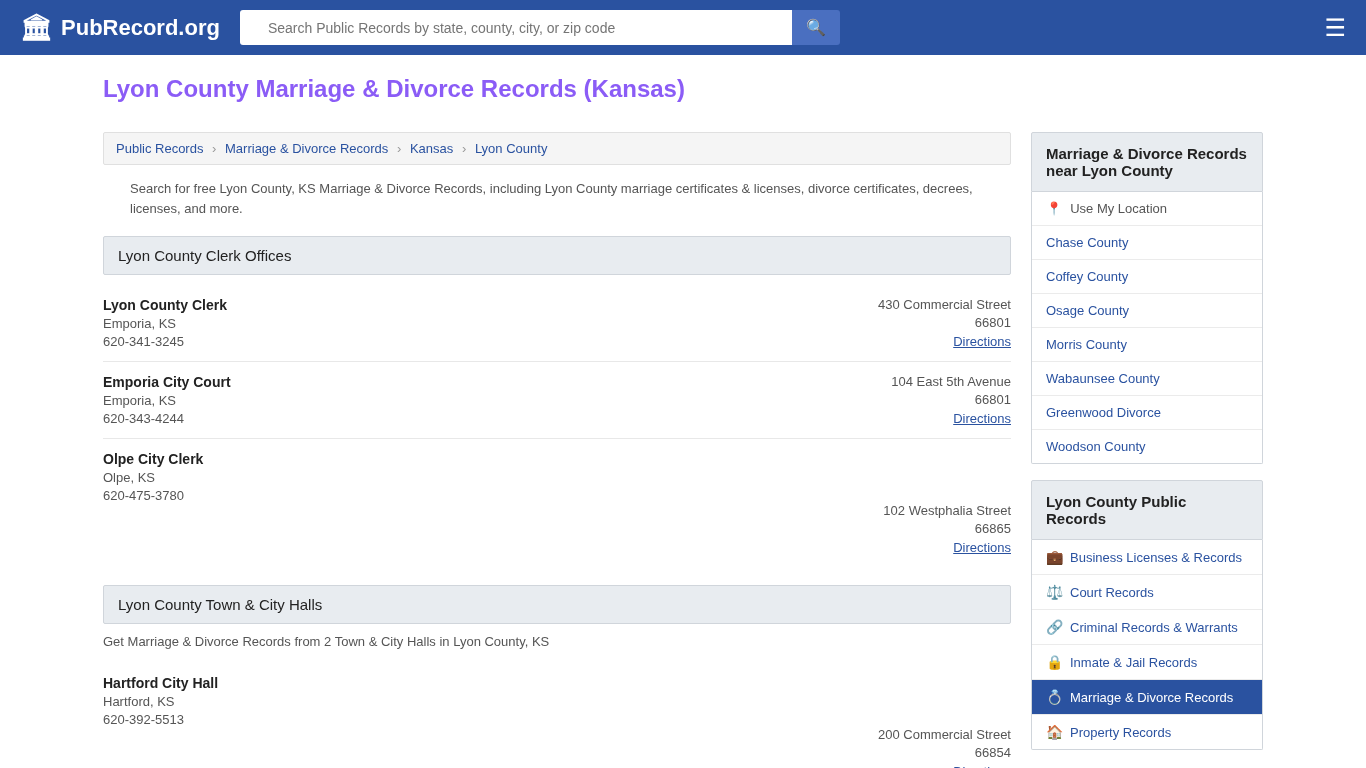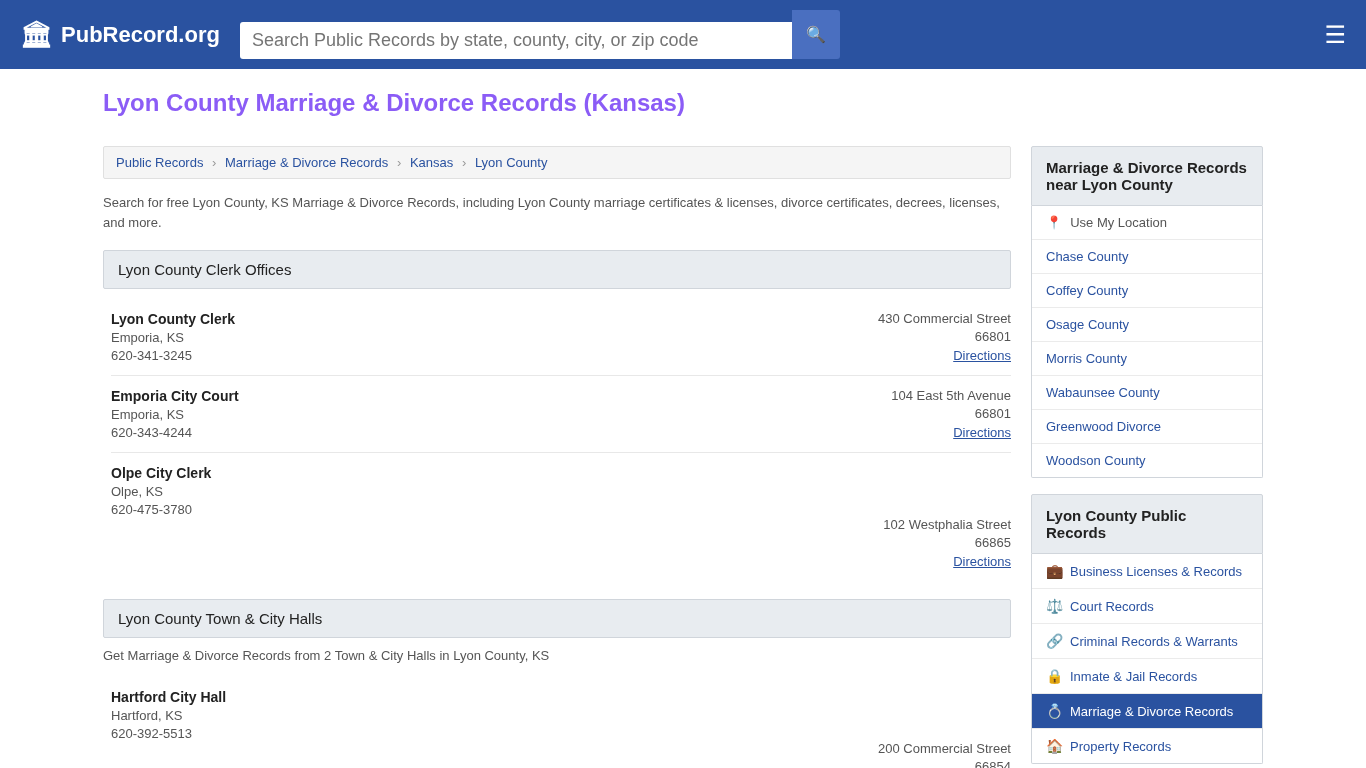--- a/index.html
+++ b/index.html
@@ -26,26 +26,25 @@
     .header-logo .building-icon {
       font-size: 26px;
     }
     .search-bar {
       flex: 1;
       display: flex;
       max-width: 600px;
     }
     .search-bar input {
       flex: 1;
-      padding: 8px 12px;
+      padding: 8px 28px;
       border: none;
-      font-size: 18px;
+      font-size: 14px;
       outline: none;
       border-radius: 3px 0 0 3px;
-      margin-top: 12px;
     }
     .search-bar button {
       background: #4a6fc0;
       border: none;
       padding: 8px 14px;
       cursor: pointer;
       color: #fff;
       font-size: 16px;
       border-radius: 0 3px 3px 0;
     }
@@ -98,20 +97,21 @@
       text-decoration: none;
     }
     .breadcrumb .sep { margin: 0 5px; color: #999; }
 
     
     .description {
       font-size: 13px;
       color: #555;
       margin-bottom: 18px;
       line-height: 1.5;
+      margin-left: 27px;
     }
 
     
     .section-header {
       background: #e8ecf0;
       border: 1px solid #d0d5db;
       padding: 10px 14px;
       font-size: 15px;
       font-weight: normal;
       color: #222;
@@ -123,21 +123,20 @@
       color: #555;
       margin-bottom: 14px;
     }
 
     
     .record-entry {
       display: flex;
       justify-content: center;
       border-bottom: 1px solid #e8e8e8;
       padding: 12px 0;
-      margin-left: 8px;
     }
     .record-entry:last-child { border-bottom: none; flex-direction: column; }
     .record-left { flex: 1; }
     .record-right { text-align: right; min-width: 200px; }
     .record-name {
       font-weight: bold;
       font-size: 14px;
       color: #222;
       margin-bottom: 3px;
     }

